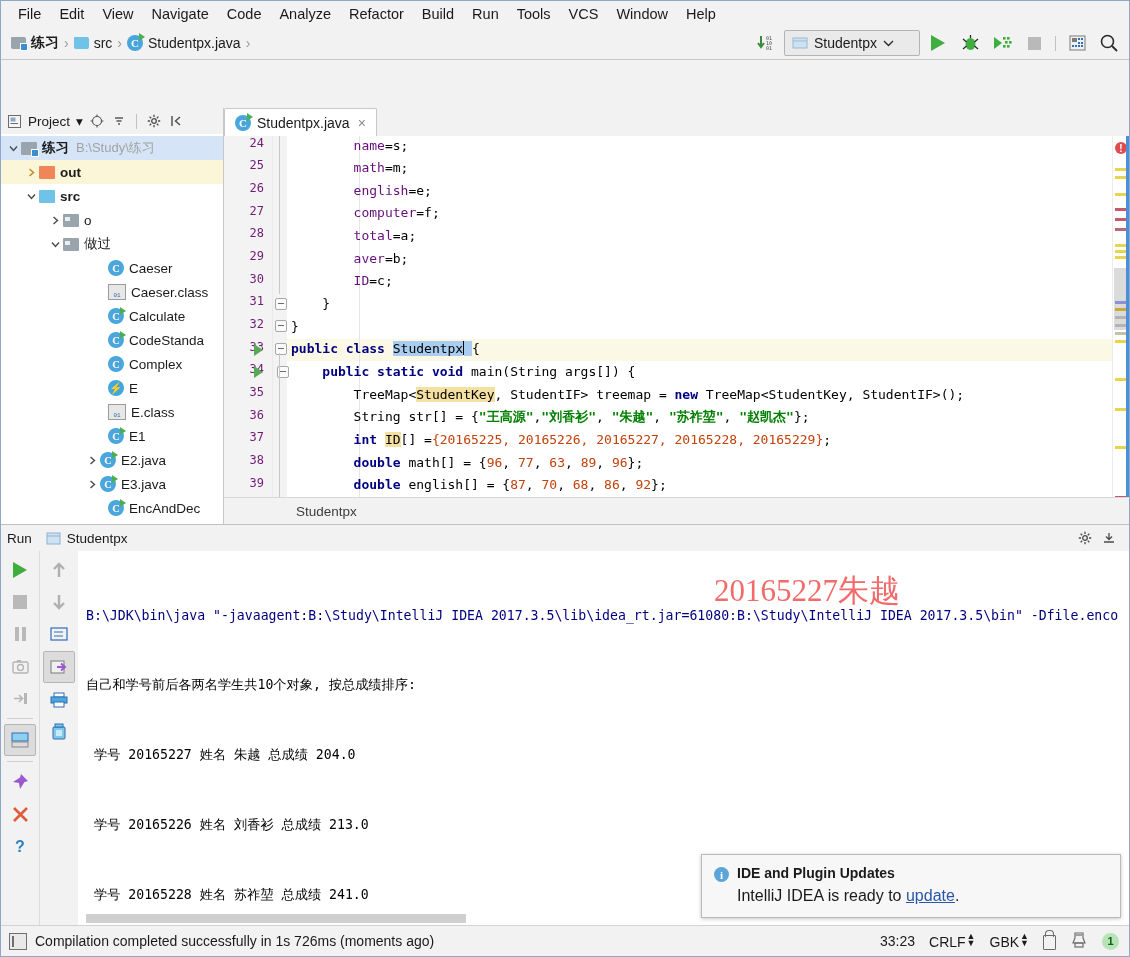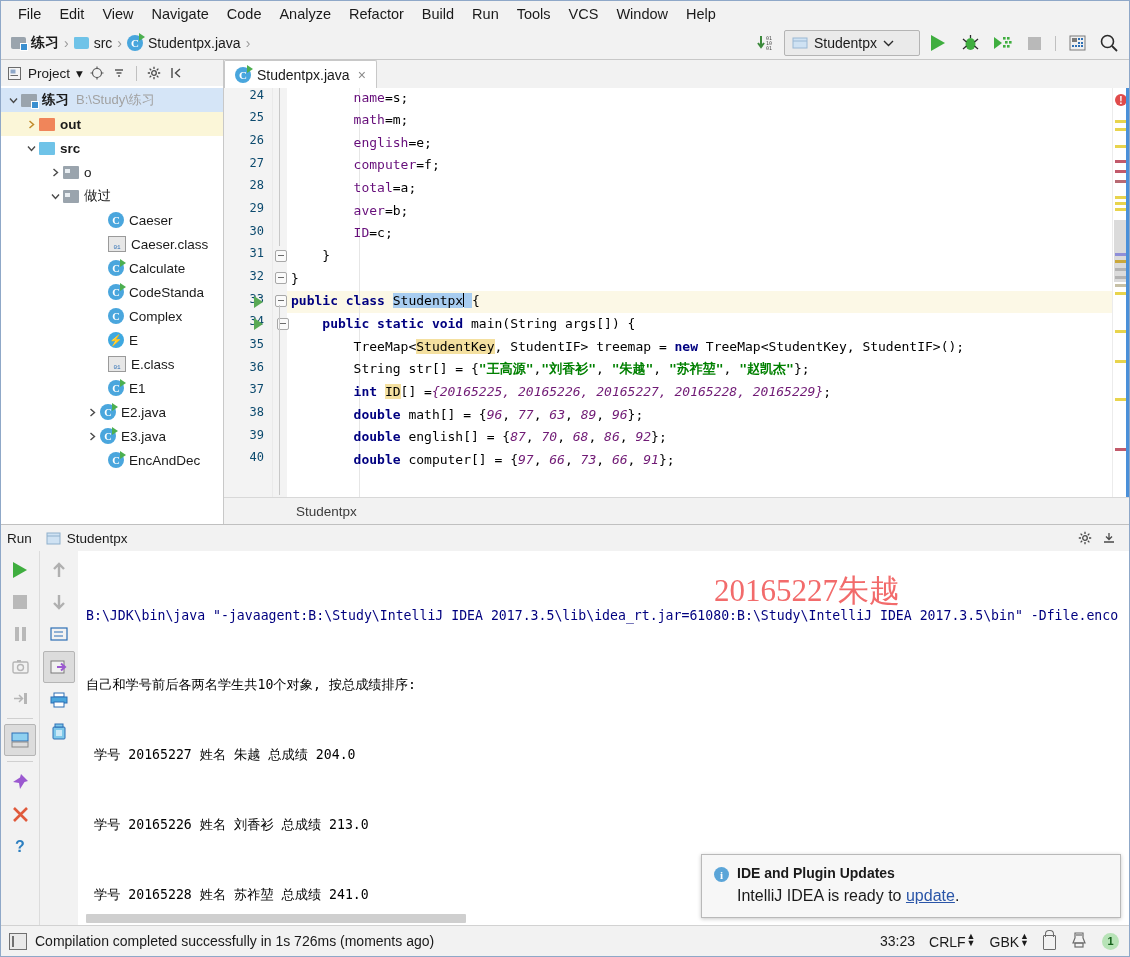--- a/index.html
+++ b/index.html
@@ -36,21 +36,21 @@
     display:flex;align-items:center;justify-content:center;font-family:"Liberation Serif",serif;position:relative;}
   .cls-ico.run:after{content:"";position:absolute;right:-2px;top:-2px;border-left:6px solid #4caf50;border-top:4px solid transparent;border-bottom:4px solid transparent;}
   .toolbar-right{margin-left:auto;display:flex;align-items:center;gap:4px;padding-right:6px;}
   .tb-btn{width:28px;height:26px;display:flex;align-items:center;justify-content:center;border-radius:2px;}
   .runcfg{display:flex;align-items:center;gap:6px;border:1px solid #b4b4b4;background:#eaeaea;height:24px;padding:0 7px;border-radius:2px;min-width:120px;}
   .runcfg-label{font-size:14px;color:#1a1a1a;}
   .play-tri{width:0;height:0;border-left:14px solid #3fae3f;border-top:8px solid transparent;border-bottom:8px solid transparent;}
   .stop-sq{width:13px;height:13px;background:#b9b9b9;}
 
   
-  .middle{flex:1 1 auto;display:flex;min-height:0;background:#f2f2f2;}
+  .middle{flex:1 1 auto;display:flex;min-height:0;background:#f2f2f2;margin-top:48px;}
   .leftpane{width:222px;flex:0 0 222px;display:flex;flex-direction:column;background:#f2f2f2;border-right:1px solid #c8c8c8;}
   .pane-header{height:26px;display:flex;align-items:center;gap:6px;padding:0 6px;background:#f2f2f2;}
   .pane-title{font-size:13.5px;color:#1a1a1a;}
   .pane-ic{width:16px;height:16px;display:flex;align-items:center;justify-content:center;}
   .vsep{width:1px;height:15px;background:#c0c0c0;margin:0 3px;}
 
   .tree{flex:1 1 auto;overflow:hidden;background:#fff;font-size:13.5px;padding-top:2px;}
   .trow{height:24px;display:flex;align-items:center;white-space:nowrap;padding-left:4px;}
   .trow.sel{background:#d5e5f7;}
   .trow.hl{background:#fbf6d8;}
@@ -77,26 +77,26 @@
   .etab{height:27px;display:flex;align-items:center;gap:6px;padding:0 8px 0 10px;background:#fff;
     border:1px solid #c8c8c8;border-bottom:none;border-radius:2px 2px 0 0;}
   .etab-label{font-size:14px;color:#1a1a1a;}
   .tab-close{color:#8a8a8a;font-size:14px;padding:0 2px;}
 
   .editor-body{flex:1 1 auto;display:flex;min-height:0;position:relative;background:#fff;overflow:hidden;}
   .gutter{width:48px;flex:0 0 48px;background:#f3f3f3;border-right:1px solid #eaeaea;position:relative;}
   .foldbar{width:14px;flex:0 0 14px;background:#f3f3f3;position:relative;}
   .code{flex:1 1 auto;position:relative;font-family:"DejaVu Sans Mono","Liberation Mono",monospace;font-size:13px;
     line-height:22.2px;overflow:hidden;white-space:pre;color:#000;}
-  .ln{position:absolute;right:8px;color:#0c4a6e;font-family:"DejaVu Sans Mono",monospace;font-size:12px;}
+  .ln{position:absolute;right:8px;color:#701a75;font-family:"DejaVu Sans Mono",monospace;font-size:12px;}
   .cline{position:absolute;left:4px;white-space:pre;}
   .hlrow-bg{position:absolute;left:0;right:0;height:22px;background:#fcf8e6;}
   .kw{color:#000080;font-weight:bold;}
   .fld{color:#660e7a;font-weight:normal;}
-  .num{color:#701a75;font-style:italic;}
+  .num{color:#c2410c;}
   .str{color:#008000;font-weight:bold;}
   .plain{color:#000;}
   .hl-ident{background:#f4e0a0;}
   .hl-sel{background:#a8cdf0;}
   .caret{display:inline-block;width:1px;height:14px;background:#000;vertical-align:-2px;}
   .runmark{position:absolute;left:30px;width:0;height:0;border-left:9px solid #58a955;border-top:6px solid transparent;border-bottom:6px solid transparent;}
   .fold-s{position:absolute;left:2px;width:10px;height:10px;border:1px solid #a8a8a8;background:#fafafa;border-radius:2px;}
   .fold-s:after{content:"";position:absolute;left:2px;top:4px;width:6px;height:1px;background:#6b6b6b;}
   .fold-line{position:absolute;left:6px;width:1px;background:#c8c8c8;}
   .vguide{position:absolute;top:0;bottom:0;width:1px;background:#e6e6e6;}

